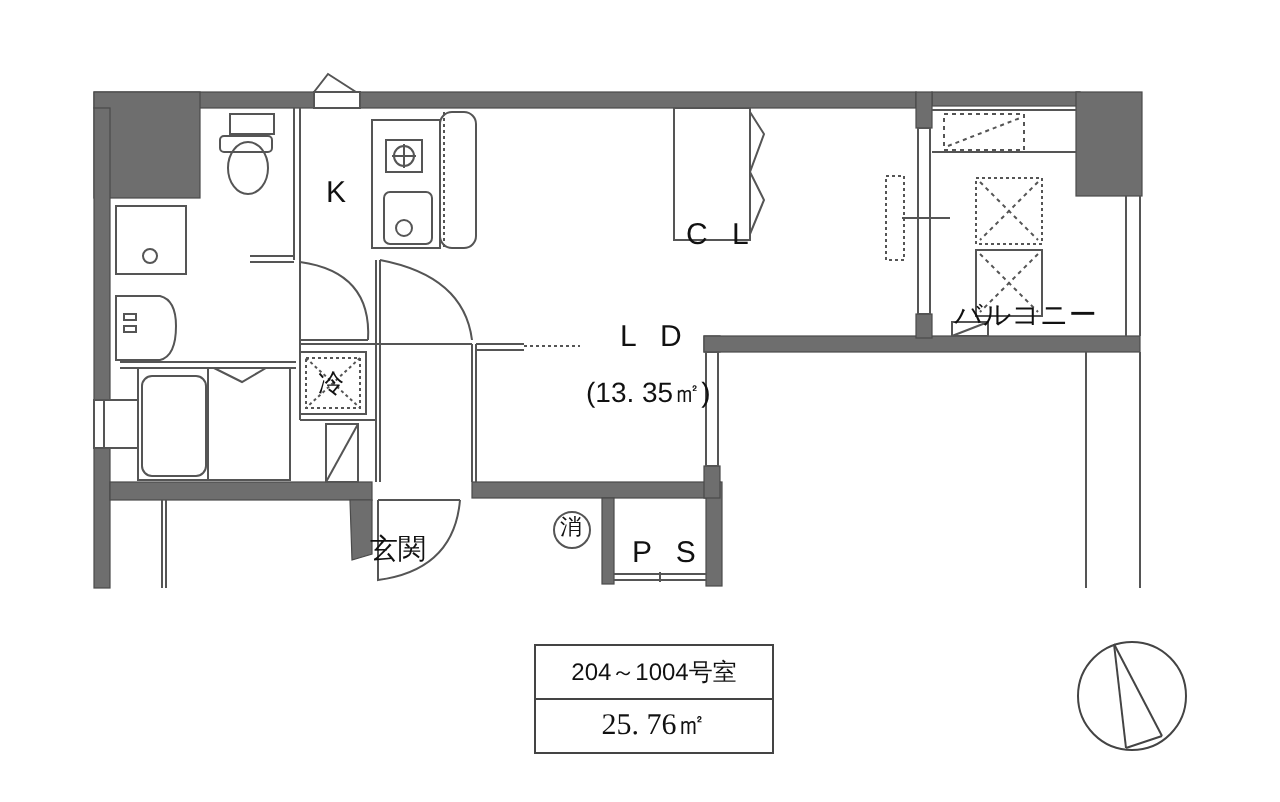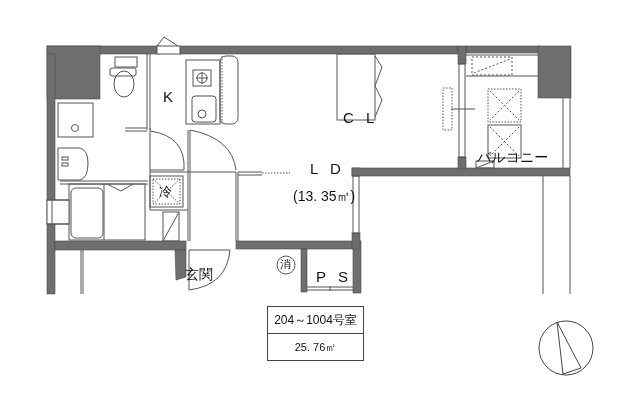--- a/index.html
+++ b/index.html
@@ -3,25 +3,25 @@
   <meta charset="utf-8">
   <style>
     html, body { margin: 0; padding: 0; background: #ffffff; }
     body { width: 640px; height: 401px; position: relative; overflow: hidden;
            font-family: "Liberation Sans", sans-serif; }
     #plan { position: absolute; left: 0; top: 0; }
     .label { position: absolute; color: #111; white-space: nowrap; line-height: 1; }
     .lbl-lg { font-size: 15px; letter-spacing: 4px; }
     .lbl-md { font-size: 14px; margin-top: 47px; }
     .lbl-sm { font-size: 13px; }
-    .info-table { position: absolute; left: 267px; top: 306px; width: 97px;
+    .info-table { position: absolute; left: 267px; top: 322px; width: 120px;
                   border: 1px solid #444; border-collapse: collapse; }
     .info-cell { border: 1px solid #444; height: 24px; text-align: center;
                  font-size: 12px; color: #111; line-height: 24px; }
-    .info-cell.big { font-size: 11px; }
+    .info-cell.big { font-size: 15px; font-family: Liberation Serif, serif; }
   </style>
 </head>
 <body>
 
 <svg id="plan" width="640" height="401" viewBox="0 0 640 401">
 
   <g fill="#6e6e6e" stroke="#4a4a4a" stroke-width="0.6">
 
     <rect x="47" y="46" width="113" height="8"></rect>
     <rect x="180" y="46" width="278" height="8"></rect>

